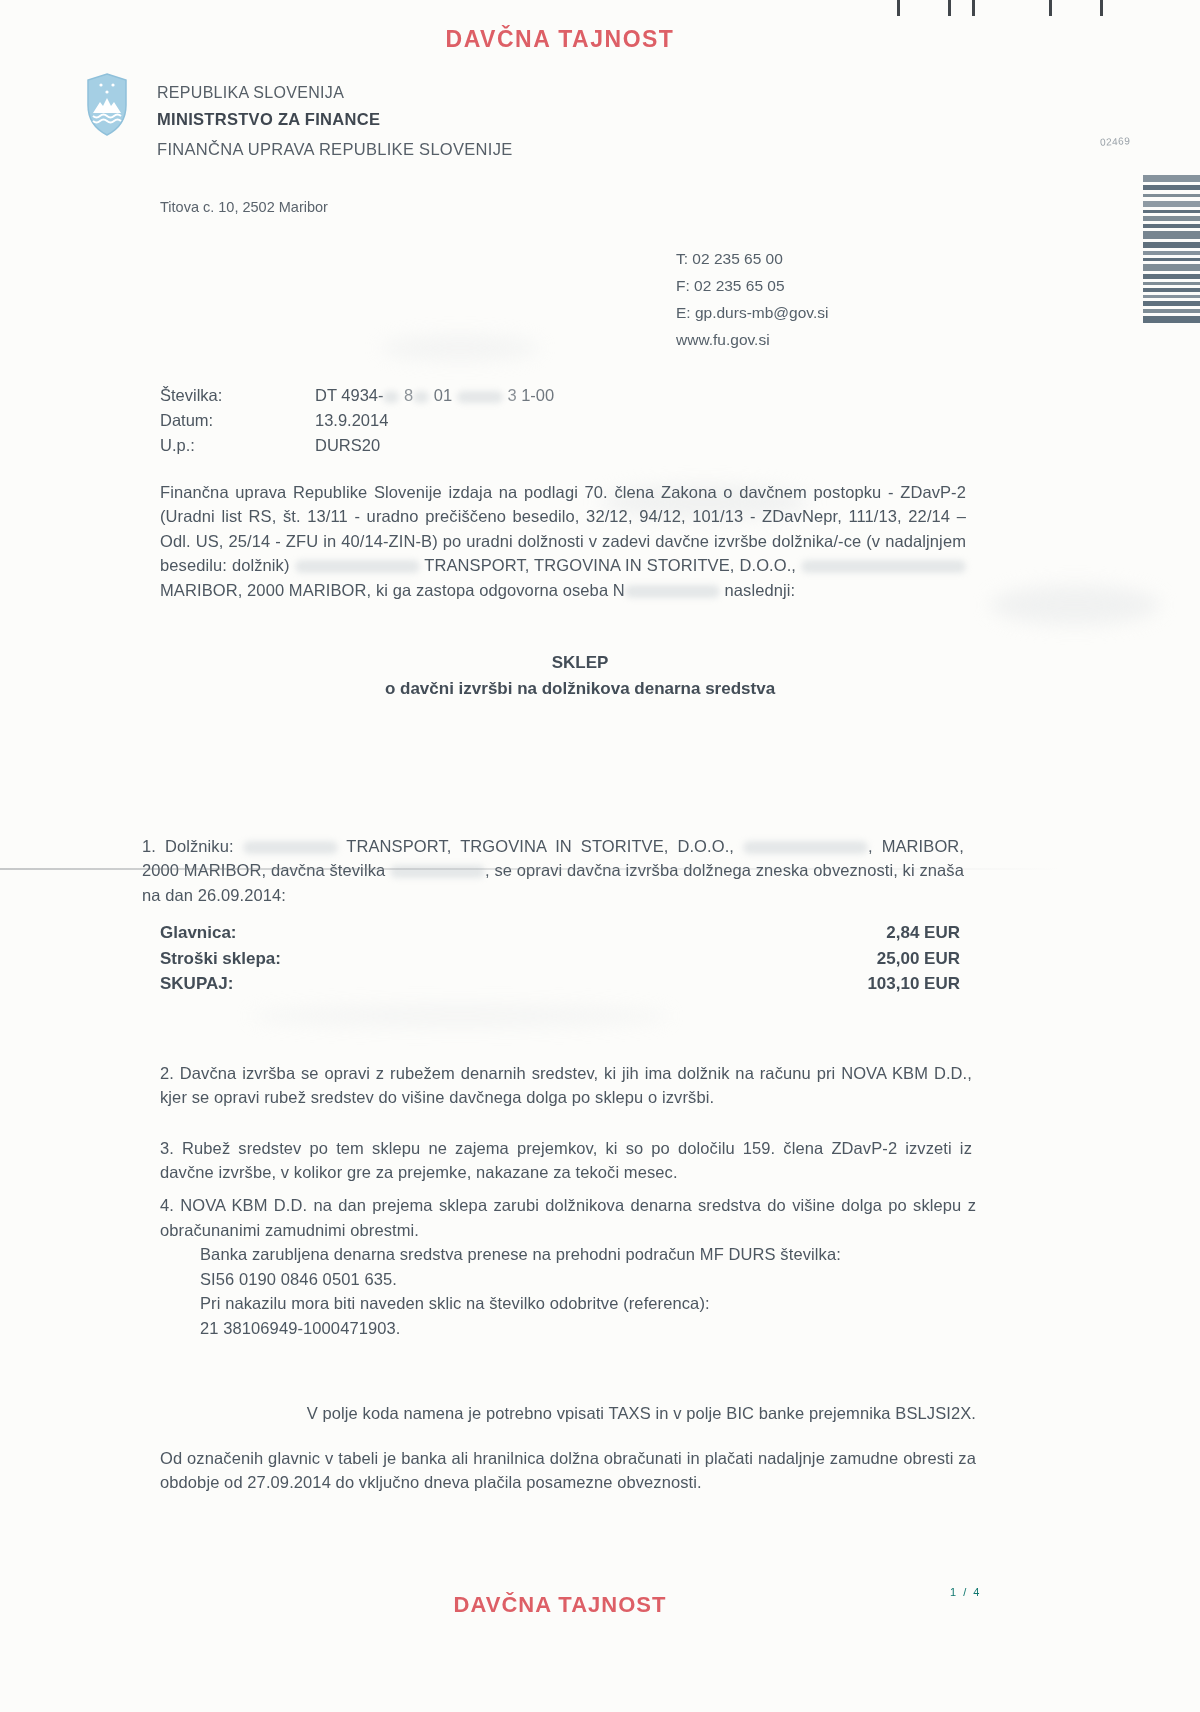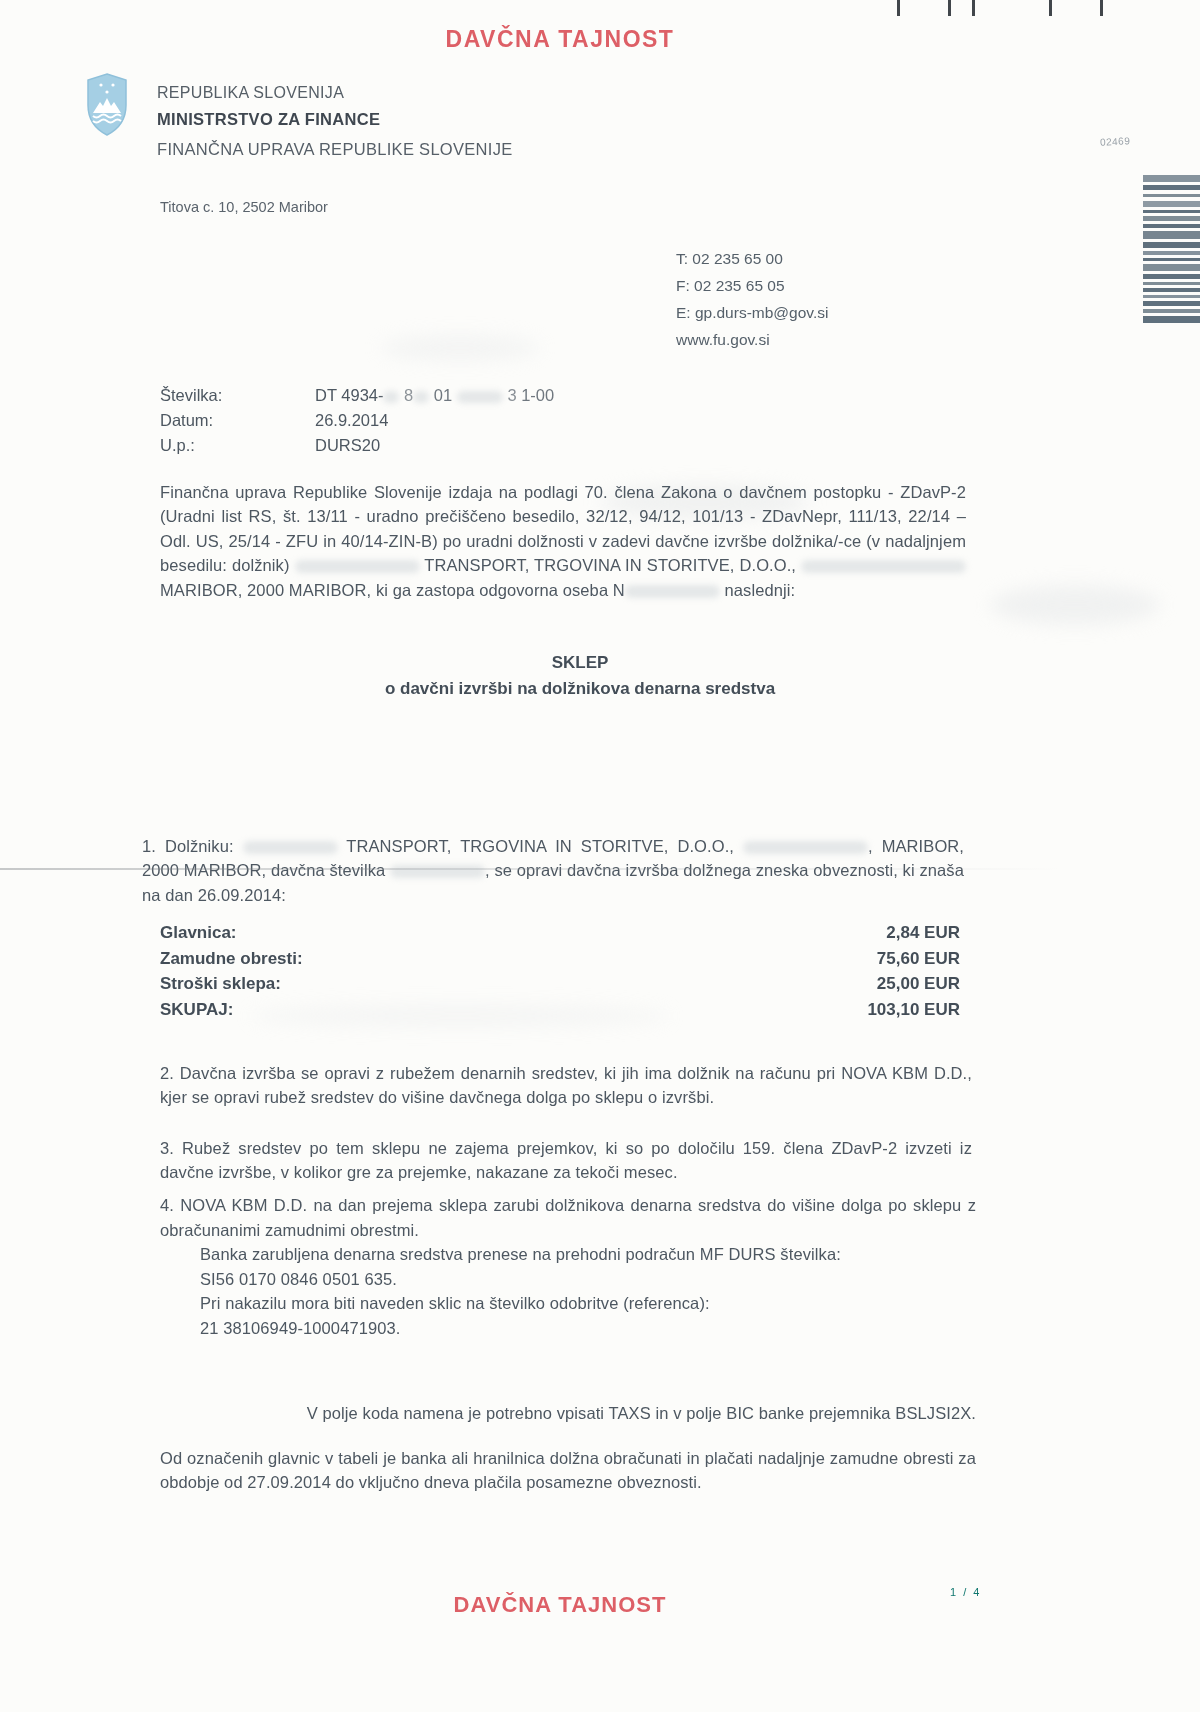--- a/index.html
+++ b/index.html
@@ -141,21 +141,21 @@
         <span>DT 4934-</span><span class="smudge sm-xs"></span>
         <span class="faded2">8</span><span class="smudge sm-xs"></span>
         <span class="faded">01</span>
         <span class="smudge" style="width:46px;height:12px"></span>
         <span class="faded2">3</span>
         <span class="faded">1-00</span>
       </span>
     </div>
     <div class="refrow">
       <span class="reflabel">Datum:</span>
-      <span>26.9.2014</span>
+      <span>13.9.2014</span>
     </div>
     <div class="refrow">
       <span class="reflabel">U.p.:</span>
       <span>DURS20</span>
     </div>
   </div>
 
   <p class="para p-intro">
     <span>Finančna uprava Republike Slovenije izdaja na podlagi  70. člena Zakona o davčnem postopku - ZDavP-2 (Uradni list RS, št. 13/11 - uradno prečiščeno besedilo, 32/12, 94/12, 101/13 - ZDavNepr, 111/13, 22/14 – Odl. US, 25/14 - ZFU in 40/14-ZIN-B) po uradni dolžnosti v zadevi davčne izvršbe dolžnika/-ce (v nadaljnjem besedilu: dolžnik)</span>
     <span class="smudge sm-l"></span>
@@ -179,41 +179,37 @@
   </p>
 
   <div class="fold-line"></div>
 
   <div class="amounts">
     <div class="arow">
       <span>Glavnica:</span>
       <span class="aval">2,84 EUR</span>
     </div>
     <div class="arow">
-      <span>Zamudne obresti:</span>
-      <span class="aval">75,60 EUR</span>
-    </div>
-    <div class="arow">
       <span>Stroški sklepa:</span>
       <span class="aval">25,00 EUR</span>
     </div>
     <div class="arow">
       <span>SKUPAJ:</span>
       <span class="aval">103,10 EUR</span>
     </div>
   </div>
 
   <p class="para p-item2">2. Davčna izvršba se opravi z rubežem denarnih sredstev, ki jih ima dolžnik na računu pri NOVA KBM D.D., kjer se opravi rubež sredstev do višine davčnega dolga po sklepu o izvršbi.</p>
 
   <p class="para p-item3">3. Rubež sredstev po tem sklepu ne zajema  prejemkov, ki so po  določilu  159. člena ZDavP-2 izvzeti iz davčne izvršbe, v kolikor gre za prejemke, nakazane  za tekoči mesec.</p>
 
   <div class="para p-item4">
     <span>4. NOVA KBM D.D. na dan prejema sklepa zarubi dolžnikova denarna sredstva do višine dolga po sklepu z obračunanimi zamudnimi obrestmi.</span>
     <span class="line">Banka zarubljena denarna sredstva prenese na prehodni podračun MF DURS številka:</span>
-    <span class="line">SI56 0170 0846 0501 635.</span>
+    <span class="line">SI56 0190 0846 0501 635.</span>
     <span class="line">Pri nakazilu mora biti naveden sklic na številko odobritve (referenca):</span>
     <span class="line">21 38106949-1000471903.</span>
   </div>
 
   <p class="para p-note1">V polje koda namena je potrebno vpisati TAXS in v polje BIC banke prejemnika BSLJSI2X.</p>
   <p class="para p-note2">Od označenih glavnic v tabeli je banka ali hranilnica dolžna obračunati in plačati nadaljnje zamudne obresti  za obdobje od 27.09.2014 do vključno dneva plačila  posamezne obveznosti.</p>
 
   <div class="class-bottom" style="color:#dd5f66">DAVČNA TAJNOST</div>
   <div class="pagenum">1 / 4</div>
 

